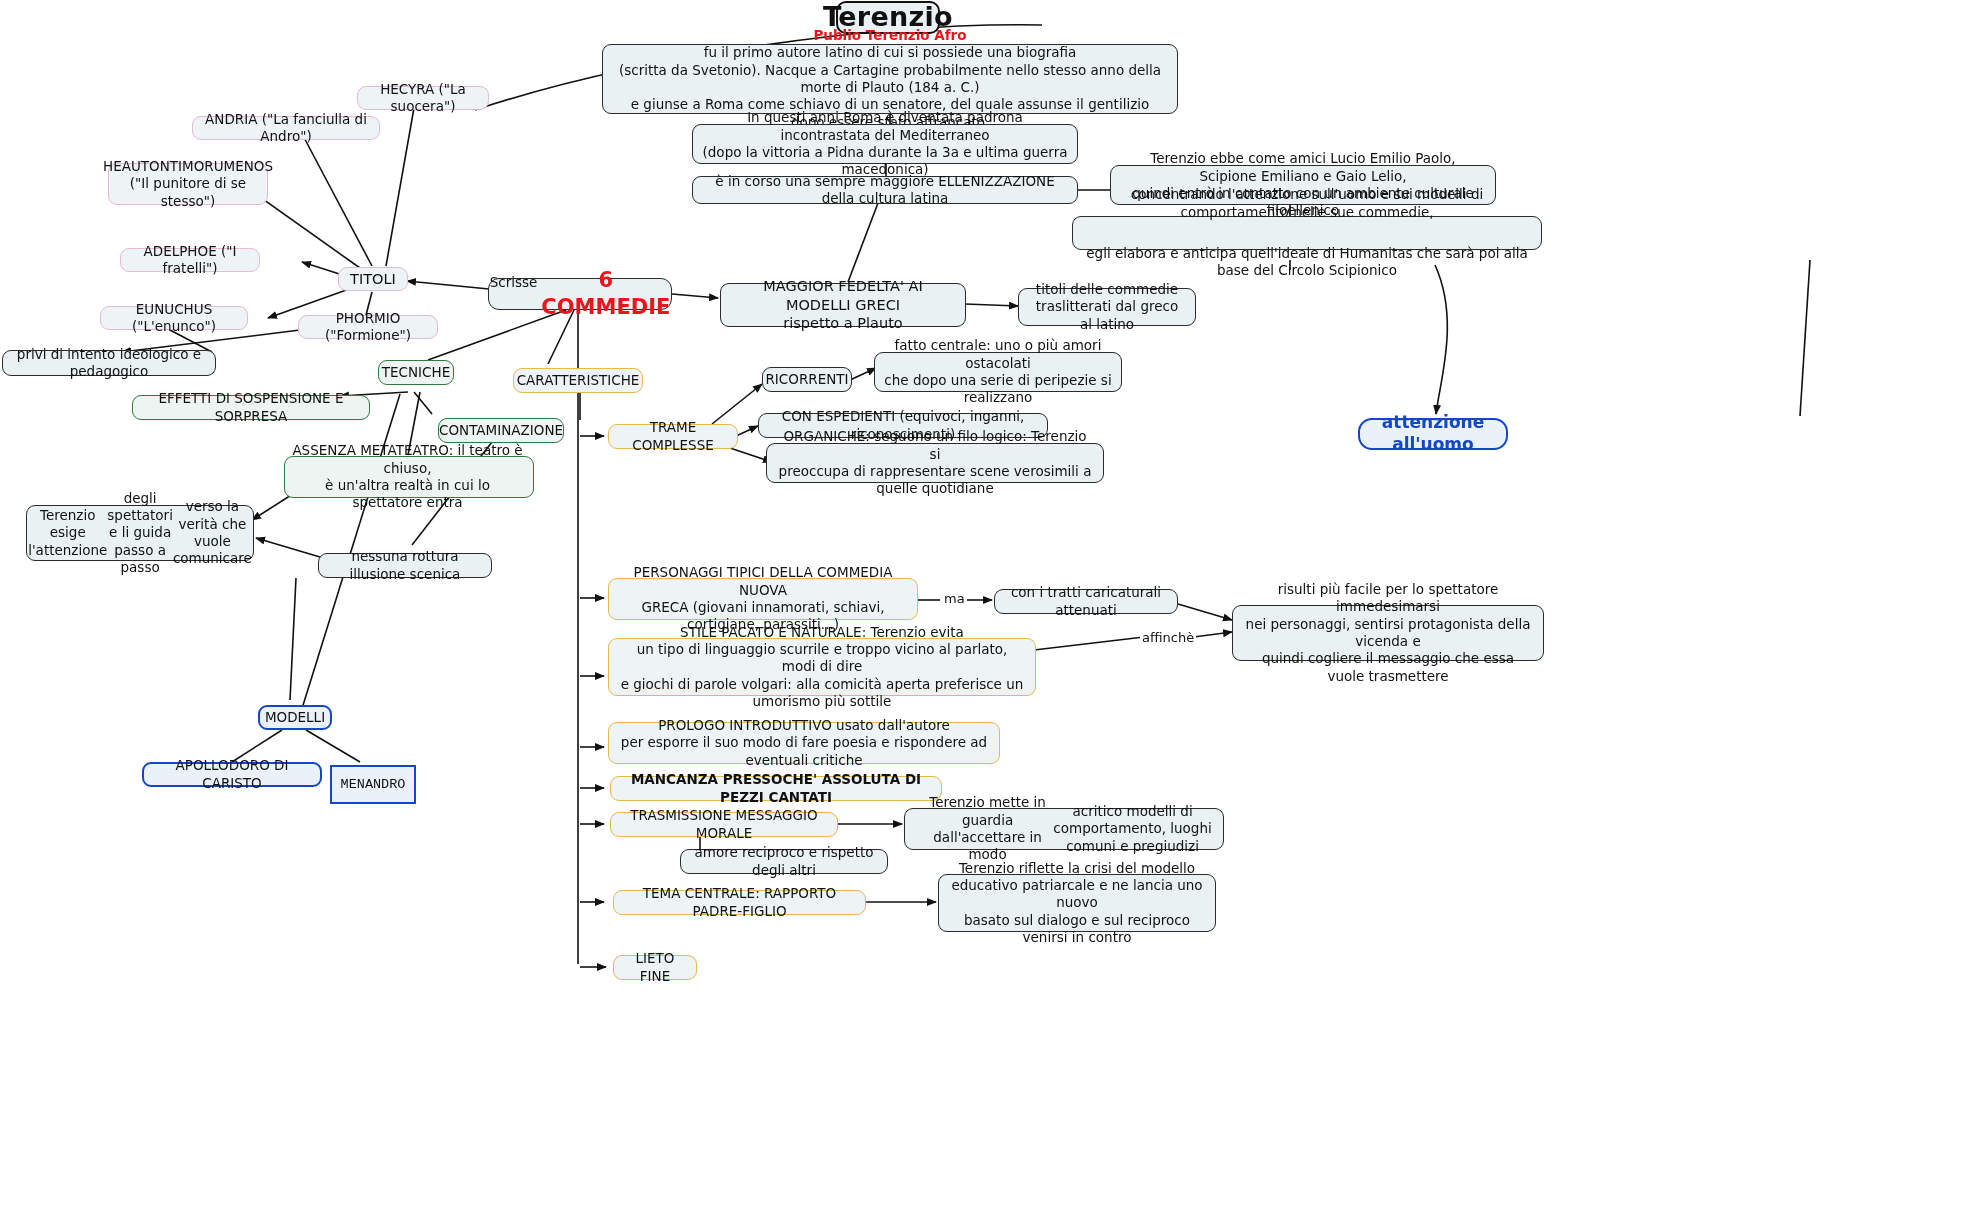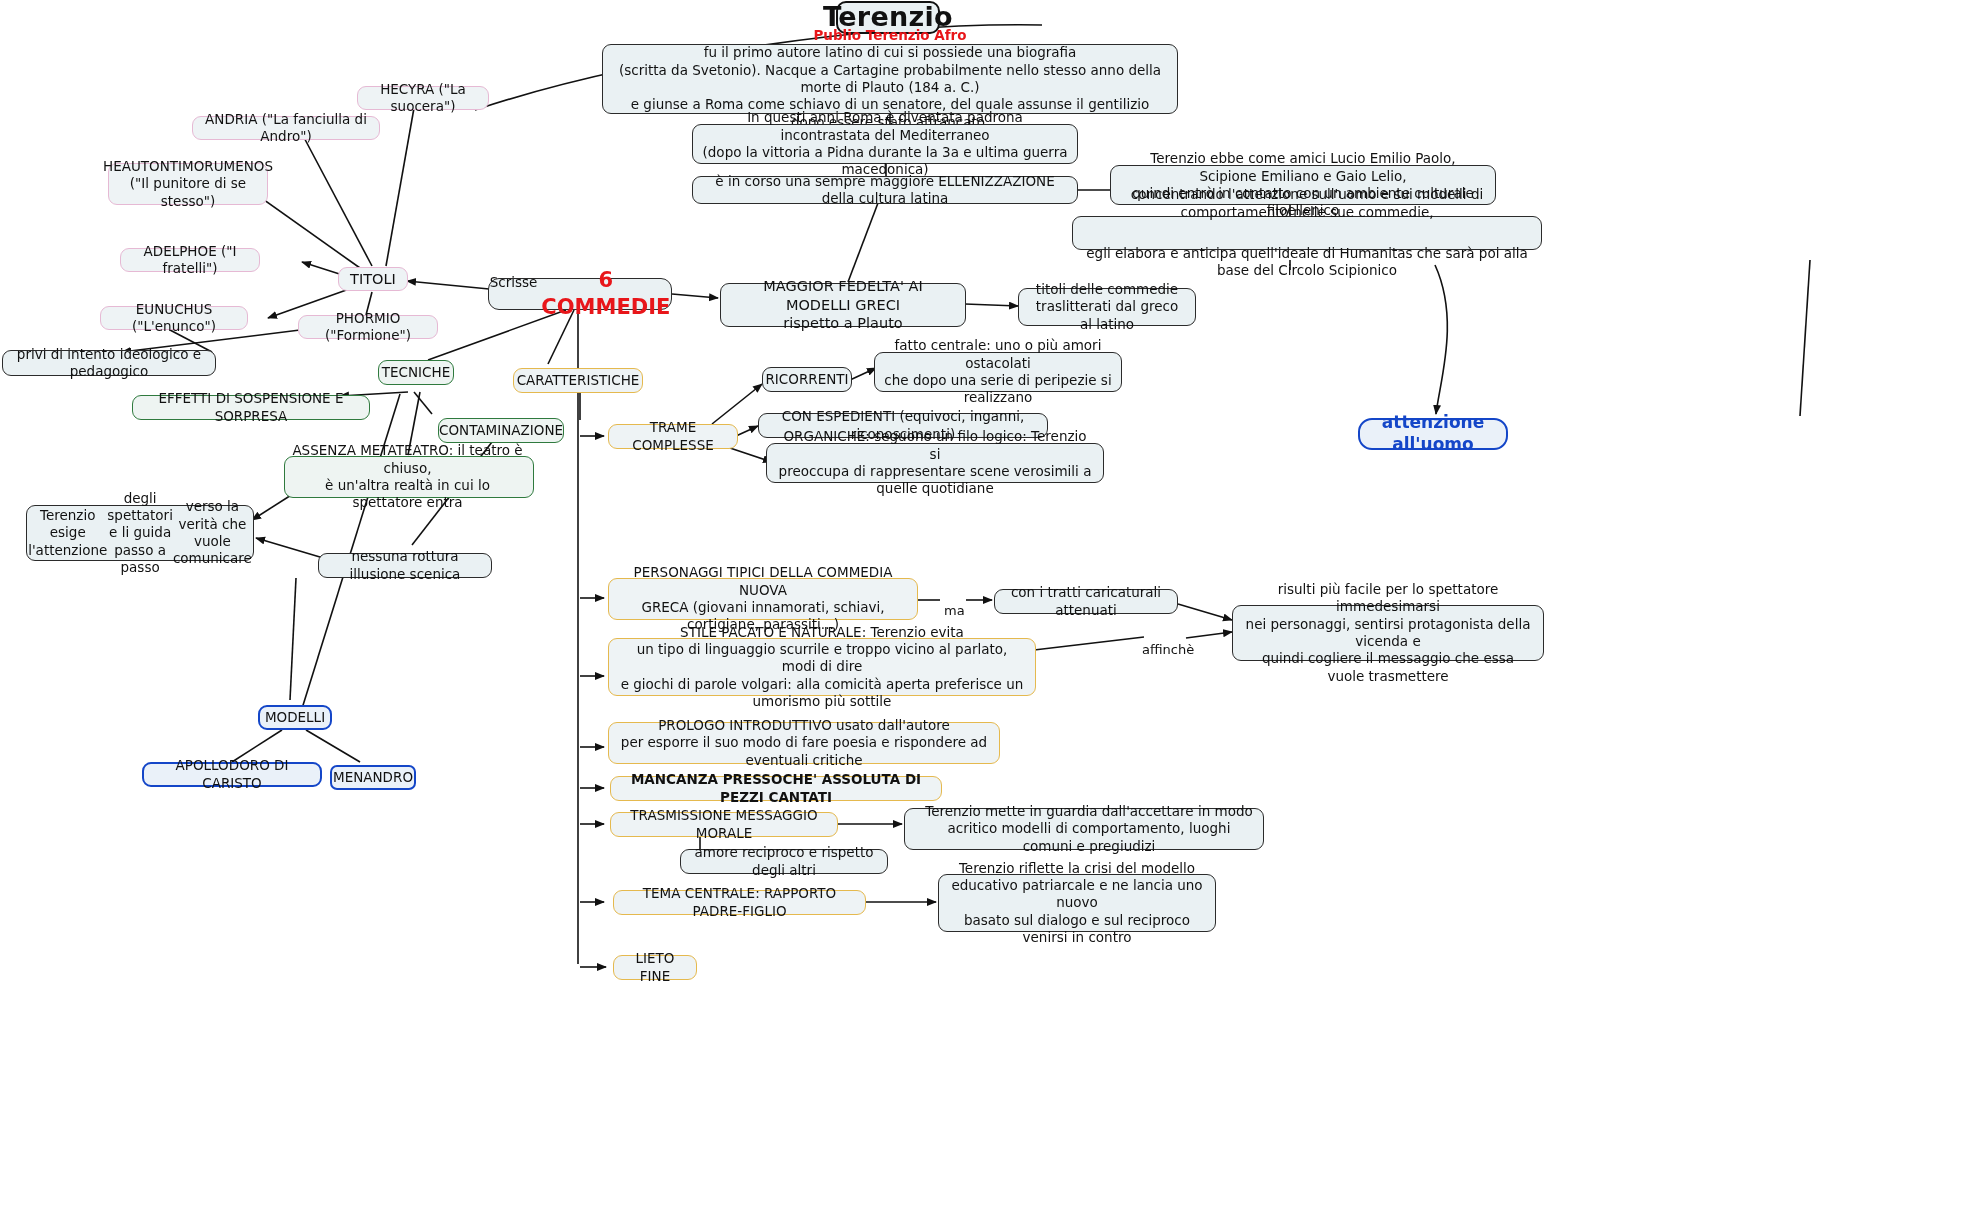--- a/index.html
+++ b/index.html
@@ -21,21 +21,21 @@
   .v-blue{border-color:#1446c8;border-width:2px;background:#eaf1f9;border-radius:14px;}
   .v-plain{border-color:#2b2b2b;border-width:1.2px;}
 
   .t-root{font-size:27px;font-weight:700;letter-spacing:.3px;}
   .t-sm{font-size:13.5px;}
   .t-md{font-size:14.5px;}
   .t-big{font-size:21px;font-weight:700;color:#e8161a;}
   .t-blue{font-size:17px;font-weight:700;color:#1446c8;}
 
   .red{color:#e8161a;font-weight:700;}
-  .lbl{position:absolute;font-size:13px;color:#111;background:#fff;padding:0 2px;margin-top:12px;}
+  .lbl{position:absolute;font-size:13px;color:#111;background:#fff;padding:0 2px;}
 </style>
 </head>
 <body>
 
 <div id="canvas">
 
   <svg class="links" viewBox="0 0 1969 1232">
     <defs>
       <marker id="ah" markerWidth="11" markerHeight="11" refX="9" refY="4" orient="auto" markerUnits="userSpaceOnUse">
         <path d="M0,0 L10,4 L0,8 z" fill="#111"></path>
@@ -231,21 +231,21 @@
   </div>
 
   <div class="node v-blue" style="left:258px;top:705px;width:74px;height:25px;border-radius:9px;">
     <span class="t-sm" style="color:#111;font-weight:400;">MODELLI</span>
   </div>
 
   <div class="node v-blue" style="left:142px;top:762px;width:180px;height:25px;border-radius:9px;">
     <span class="t-sm" style="color:#111;font-weight:400;">APOLLODORO DI CARISTO</span>
   </div>
 
-  <div class="node v-blue" style="left:330px;top:765px;width:86px;height:25px;border-radius:7px;">
+  <div class="node v-blue" style="left:330px;top:765px;width:86px;height:39px;border-radius:0;font-family:Liberation Mono, monospace;">
     <span class="t-sm" style="color:#111;font-weight:400;">MENANDRO</span>
   </div>
 
   <div class="node v-yellow" style="left:608px;top:424px;width:130px;height:25px;">
     <span class="t-sm">TRAME COMPLESSE</span>
   </div>
 
   <div class="node v-plain" style="left:762px;top:367px;width:90px;height:25px;">
     <span class="t-sm">RICORRENTI</span>
   </div>
@@ -303,21 +303,21 @@
   </div>
 
   <div class="node v-yellow" style="left:610px;top:812px;width:228px;height:25px;">
     <span class="t-sm">TRASMISSIONE MESSAGGIO MORALE</span>
   </div>
 
   <div class="node v-plain" style="left:680px;top:849px;width:208px;height:25px;">
     <span class="t-sm">amore reciproco e rispetto degli altri</span>
   </div>
 
-  <div class="node v-plain" style="left:904px;top:808px;width:360px;height:42px;flex-direction:column;padding-left:19px;">
+  <div class="node v-plain" style="left:904px;top:808px;width:320px;height:42px;flex-direction:row;padding-left:19px;">
     <span class="t-sm">Terenzio mette in guardia dall'accettare in modo</span>
     <span class="t-sm">acritico modelli di comportamento, luoghi comuni e pregiudizi</span>
   </div>
 
   <div class="node v-yellow" style="left:613px;top:890px;width:253px;height:25px;">
     <span class="t-sm">TEMA CENTRALE: RAPPORTO PADRE-FIGLIO</span>
   </div>
 
   <div class="node v-plain" style="left:938px;top:874px;width:278px;height:58px;flex-direction:column;">
     <span class="t-sm">Terenzio riflette la crisi del modello</span>

